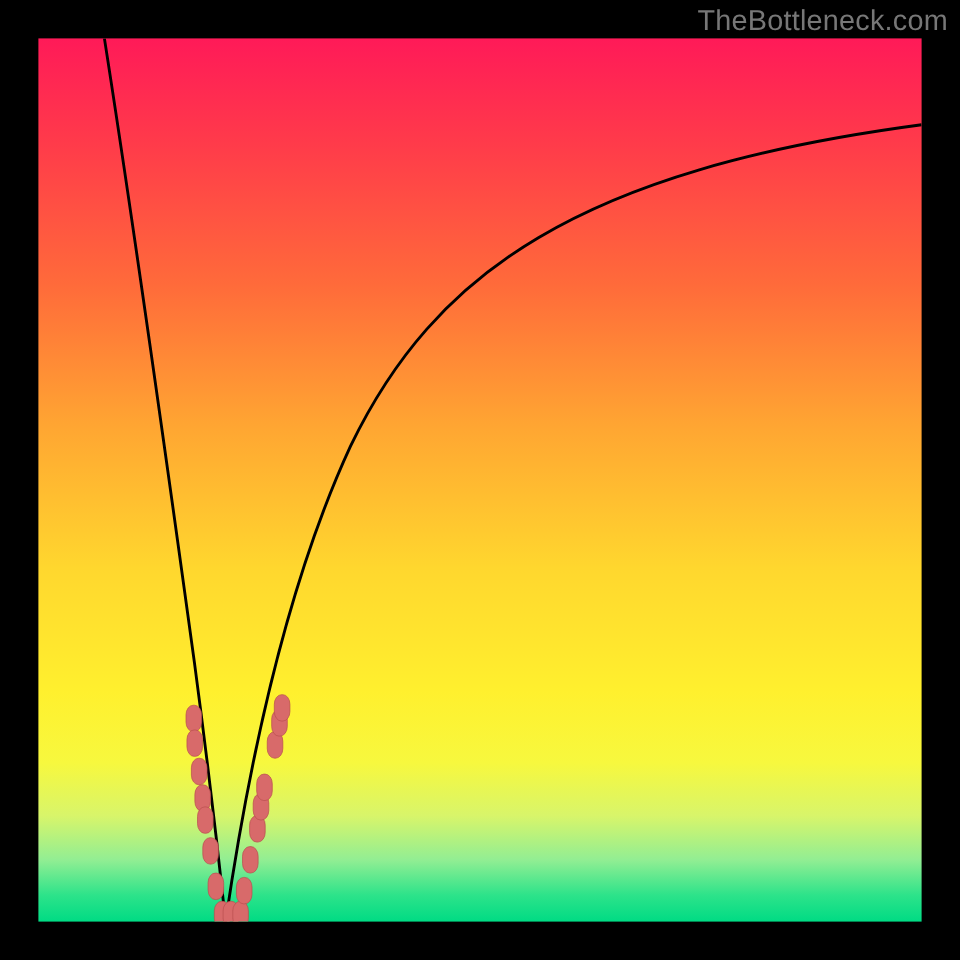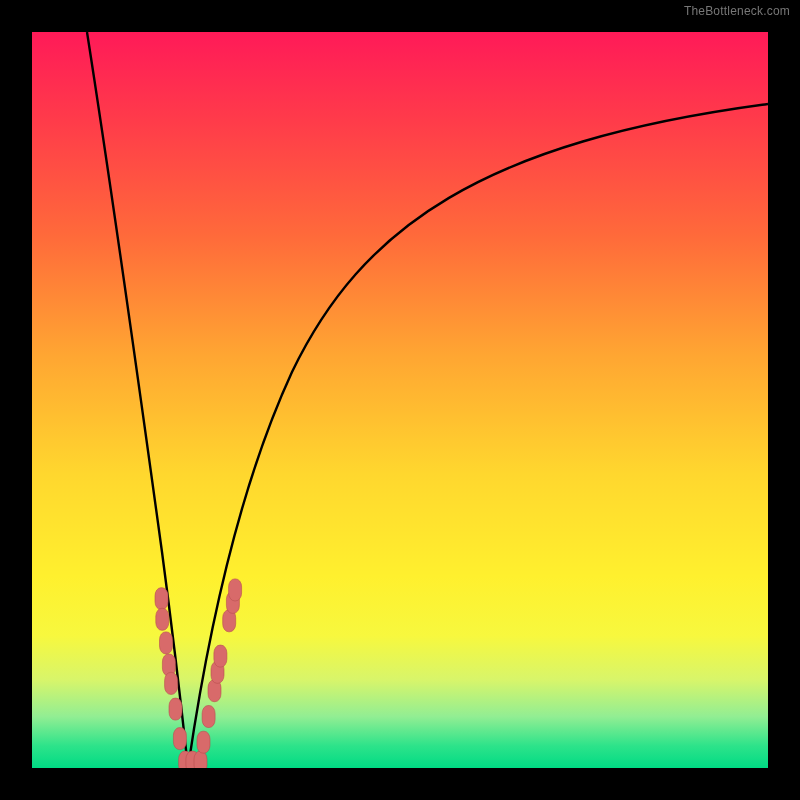--- a/index.html
+++ b/index.html
@@ -36,21 +36,21 @@
       #92ee93 93%,
       #2de38a 97%,
       #00db84 100%
     );
   }
   .watermark {
     position: absolute;
     top: 4px;
     right: 10px;
     color: #777;
-    font-size: 12px;
+    font-size: 24px;
     font-weight: 500;
     letter-spacing: 0.2px;
     user-select: none;
   }
   svg.curves {
     position: absolute;
     left: 0;
     top: 0;
     width: 736px;
     height: 736px;

